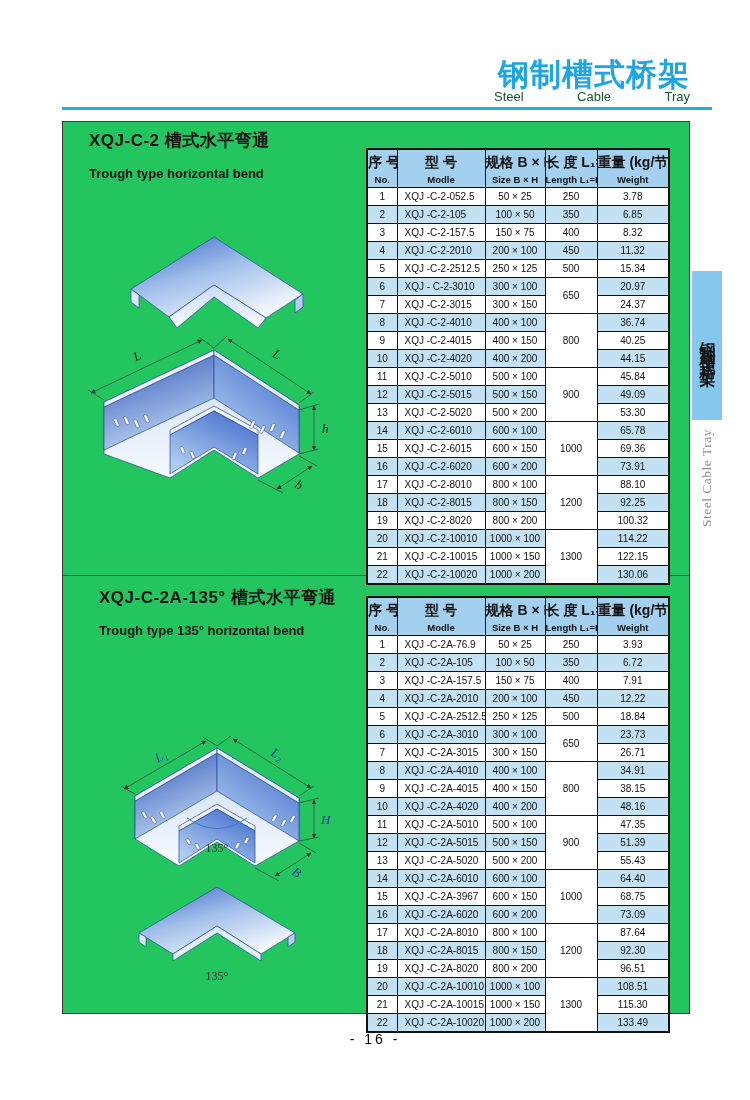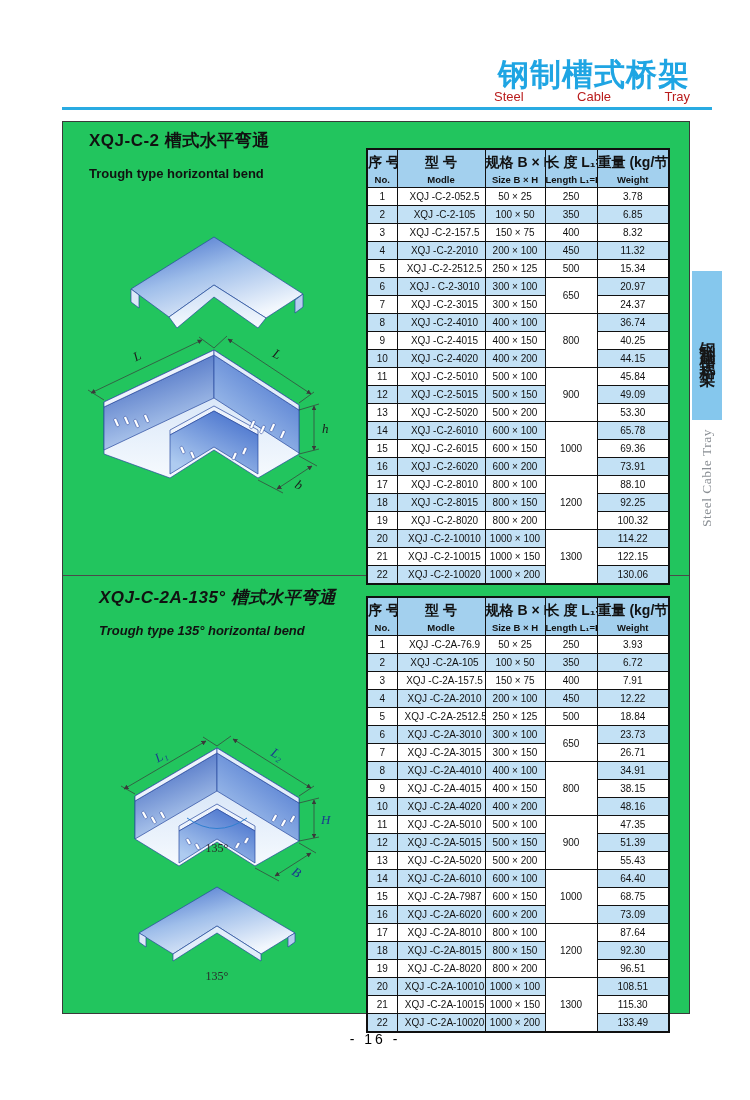--- a/index.html
+++ b/index.html
@@ -3,46 +3,46 @@
 <meta charset="utf-8">
 <style>
   html,body{margin:0;padding:0;background:#e8e8e8;}
   #page{position:relative;width:750px;height:1100px;background:#fff;margin:0 auto;
         font-family:"Liberation Sans","DejaVu Sans",sans-serif;color:#111;overflow:hidden;}
 
   
   .brand-cn{position:absolute;top:54px;right:60px;font-size:31px;font-weight:bold;
             color:#1FA5E3;letter-spacing:1px;white-space:nowrap;}
   .brand-en{position:absolute;top:89px;right:60px;width:196px;display:flex;
-            justify-content:space-between;font-size:13px;color:#b91c1c;}
+            justify-content:space-between;font-size:13px;color:#14532d;}
   .rule{position:absolute;left:62px;top:107px;width:650px;height:3px;background:#29ABE2;}
 
   
   .main-box{position:absolute;left:62px;top:121px;width:626px;height:891px;
             border:1.5px solid #3a3a3a;background:#22c55e;}
   .divider{position:absolute;left:0;right:0;top:453px;border-top:1.2px solid #4a4a4a;}
 
   .s-title{position:absolute;line-height:1.15;}
   .s-title .cn{font-size:17px;font-weight:bold;letter-spacing:.5px;}
   .s-title .en{font-size:13px;font-weight:bold;margin-top:16px;}
   #s1-title{left:26px;top:9px;}
-  #s2-title{left:36px;top:466px;font-style:italic;}
+  #s2-title{left:36px;top:466px;}
 
   
   .spec{position:absolute;border-collapse:collapse;width:302px;table-layout:fixed;
         font-size:10px;border:2px solid #101010;background:#fff;}
   #table1{left:303px;top:26px;}
   #table2{left:303px;top:474px;}
   .spec th,.spec td{border:1px solid #101010;padding:0;text-align:center;
         overflow:hidden;white-space:nowrap;}
   .spec thead th{background:#A3D0EE;font-weight:bold;height:37px;}
   .spec thead .cn{font-size:14px;line-height:1.55;}
   .spec thead .en{font-size:9.5px;line-height:1.2;}
   .spec td{height:17px;}
-  .spec td.c-model{text-align:center;padding-left:7px;}
+  .spec td.c-model{text-align:left;padding-left:7px;}
   .spec tr.alt td{background:#C3E1F5;}
   .spec td.merged{background:#fff !important;}
 
   
   #drawing1{position:absolute;left:18px;top:70px;}
   #drawing2{position:absolute;left:20px;top:596px;}
   .dim-label{font-family:"Liberation Serif","DejaVu Serif",serif;font-style:italic;
              font-size:13px;fill:#1b1b1b;}
   .dim-label2{font-family:"Liberation Serif","DejaVu Serif",serif;font-style:italic;
              font-size:13px;fill:#1a3a8f;}
@@ -515,21 +515,21 @@
           </tr>
           <tr class="alt">
             <td class="c-no">14</td>
             <td class="c-model">XQJ -C-2A-6010</td>
             <td class="c-size">600 × 100</td>
             <td class="c-len merged" rowspan="3">1000</td>
             <td class="c-wt">64.40</td>
           </tr>
           <tr>
             <td class="c-no">15</td>
-            <td class="c-model">XQJ -C-2A-7987</td>
+            <td class="c-model">XQJ -C-2A-3967</td>
             <td class="c-size">600 × 150</td>
             <td class="c-wt">68.75</td>
           </tr>
           <tr class="alt">
             <td class="c-no">16</td>
             <td class="c-model">XQJ -C-2A-6020</td>
             <td class="c-size">600 × 200</td>
             <td class="c-wt">73.09</td>
           </tr>
           <tr>

